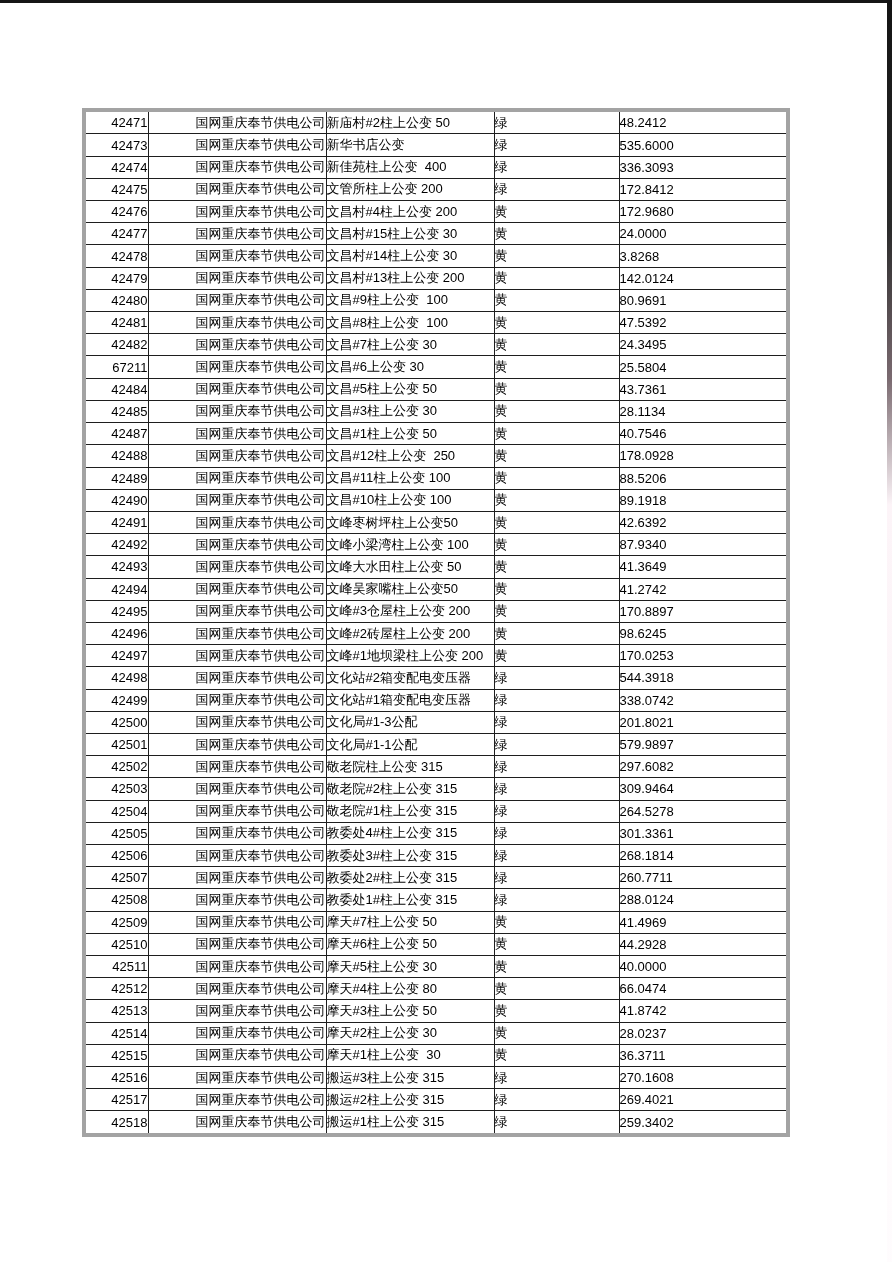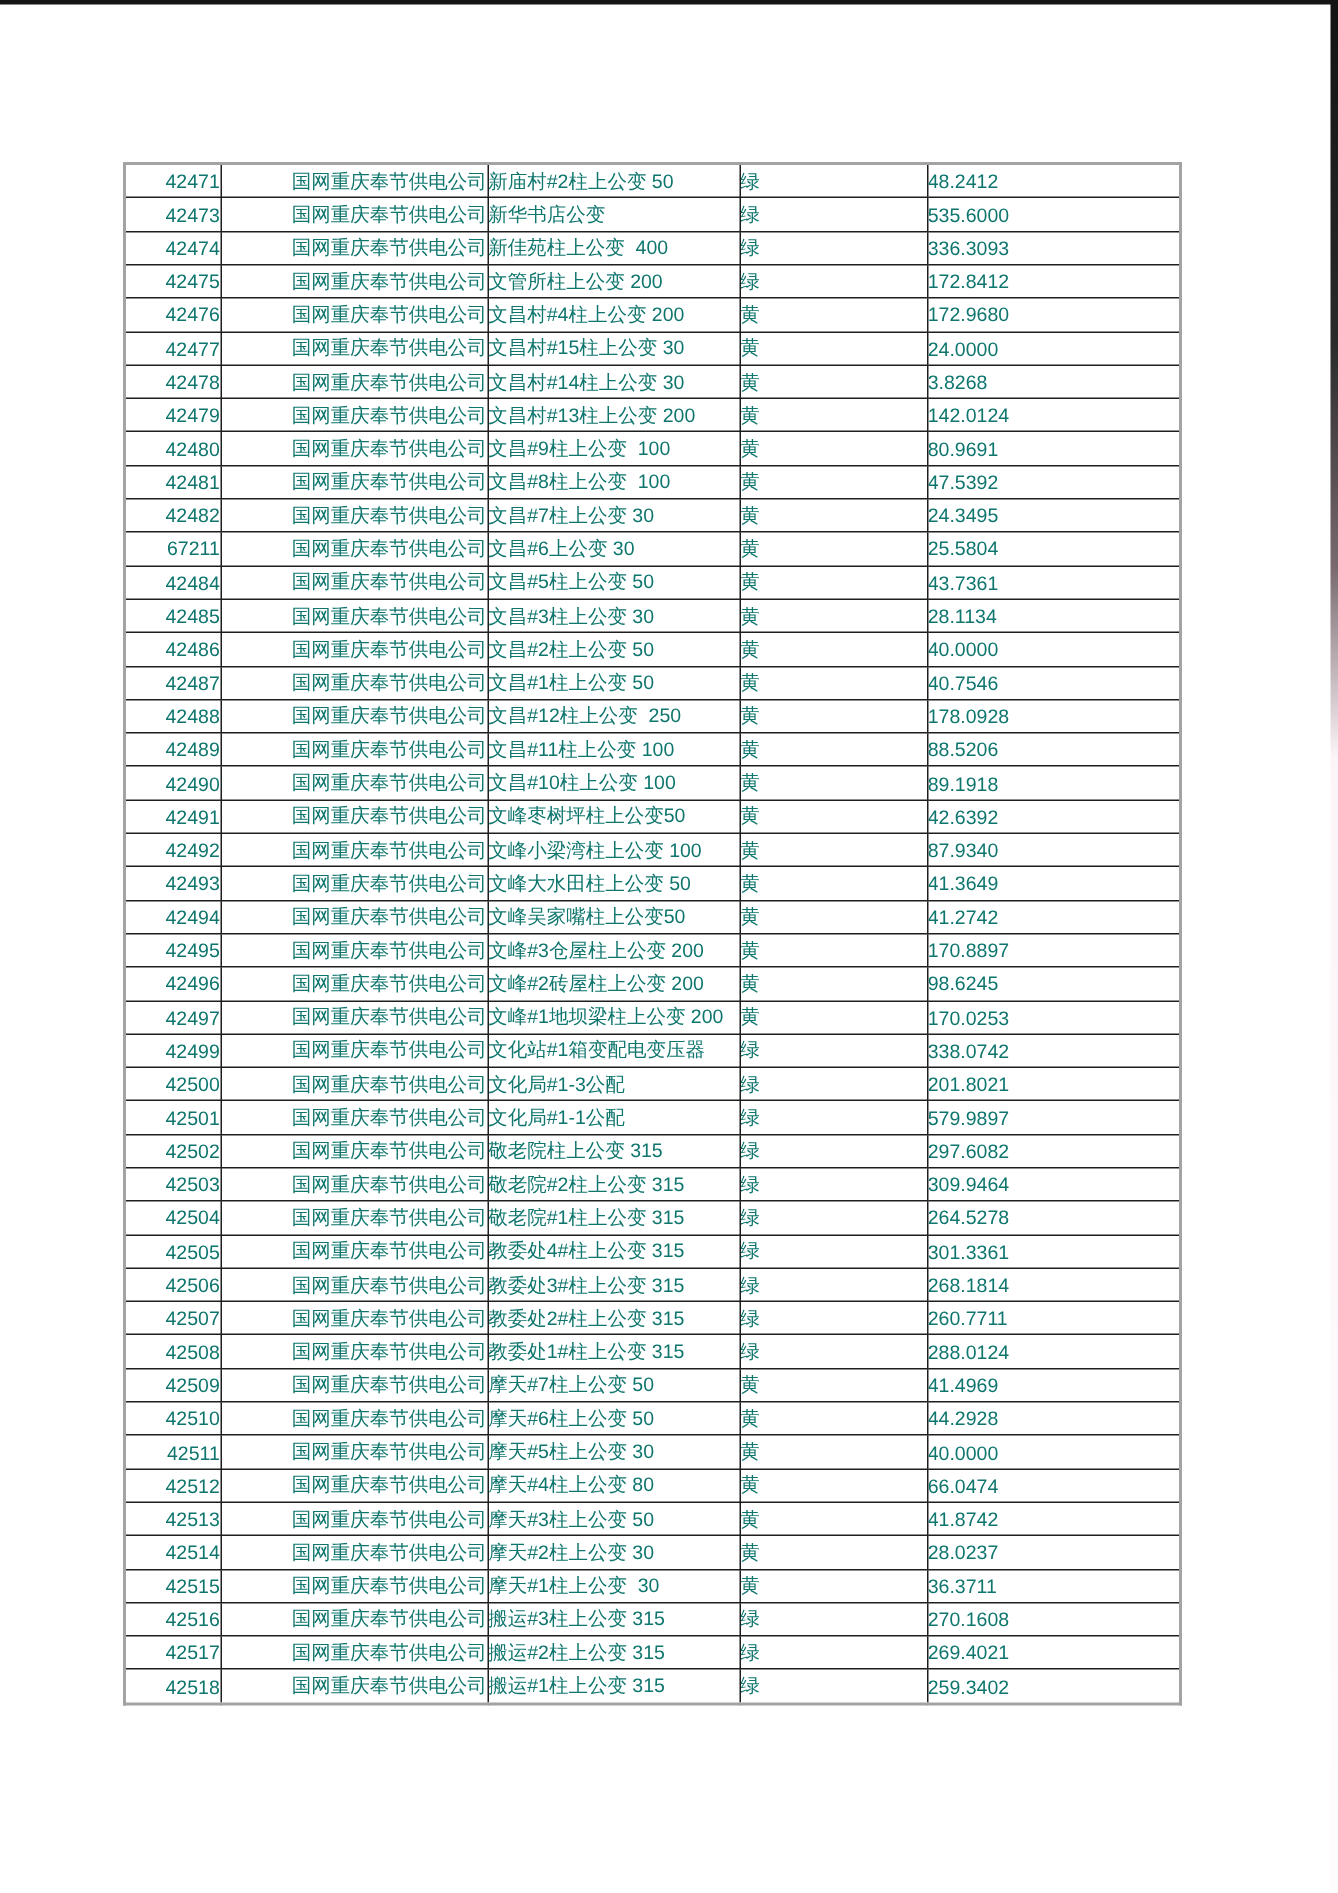--- a/index.html
+++ b/index.html
@@ -33,23 +33,23 @@
       rgba(250,235,242,0.55) 40%, rgba(253,246,250,0.35) 100%);
   }
   table.grid {
     position: absolute;
     left: 82px;
     top: 108px;
     width: 704px;
     height: 1029px;
     border-collapse: collapse;
     table-layout: fixed;
-    border: 2px solid #a3a3a3;
+    border: 4px solid #a3a3a3;
     font-size: 13px;
-    color: #0f766e;
+    color: #000000;
   }
   table.grid td {
     border: 1.5px solid #1e1e1e;
     padding: 0;
     vertical-align: middle;
     overflow: hidden;
     white-space: pre;
   }
   col.c-id      { width: 64px;  }
   col.c-company { width: 178px; }
@@ -170,27 +170,20 @@
           <td class="c-value">43.7361</td>
         </tr>
         <tr>
           <td class="c-id">42485</td>
           <td class="c-company">国网重庆奉节供电公司</td>
           <td class="c-device">文昌#3柱上公变 30</td>
           <td class="c-status">黄</td>
           <td class="c-value">28.1134</td>
         </tr>
         <tr>
-          <td class="c-id">42486</td>
-          <td class="c-company">国网重庆奉节供电公司</td>
-          <td class="c-device">文昌#2柱上公变 50</td>
-          <td class="c-status">黄</td>
-          <td class="c-value">40.0000</td>
-        </tr>
-        <tr>
           <td class="c-id">42487</td>
           <td class="c-company">国网重庆奉节供电公司</td>
           <td class="c-device">文昌#1柱上公变 50</td>
           <td class="c-status">黄</td>
           <td class="c-value">40.7546</td>
         </tr>
         <tr>
           <td class="c-id">42488</td>
           <td class="c-company">国网重庆奉节供电公司</td>
           <td class="c-device">文昌#12柱上公变  250</td>
@@ -252,20 +245,27 @@
           <td class="c-device">文峰#2砖屋柱上公变 200</td>
           <td class="c-status">黄</td>
           <td class="c-value">98.6245</td>
         </tr>
         <tr>
           <td class="c-id">42497</td>
           <td class="c-company">国网重庆奉节供电公司</td>
           <td class="c-device">文峰#1地坝梁柱上公变 200</td>
           <td class="c-status">黄</td>
           <td class="c-value">170.0253</td>
+        </tr>
+        <tr>
+          <td class="c-id">42498</td>
+          <td class="c-company">国网重庆奉节供电公司</td>
+          <td class="c-device">文化站#2箱变配电变压器</td>
+          <td class="c-status">绿</td>
+          <td class="c-value">544.3918</td>
         </tr>
         <tr>
           <td class="c-id">42499</td>
           <td class="c-company">国网重庆奉节供电公司</td>
           <td class="c-device">文化站#1箱变配电变压器</td>
           <td class="c-status">绿</td>
           <td class="c-value">338.0742</td>
         </tr>
         <tr>
           <td class="c-id">42500</td>

